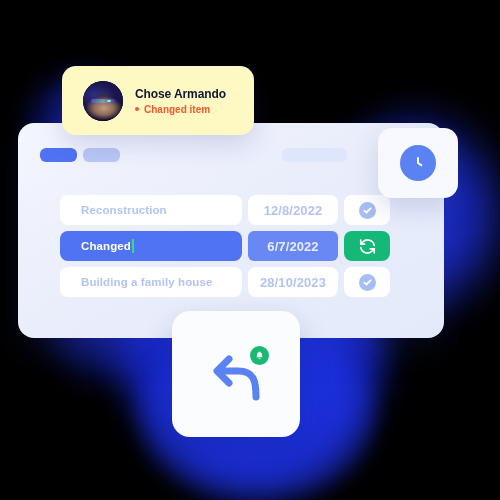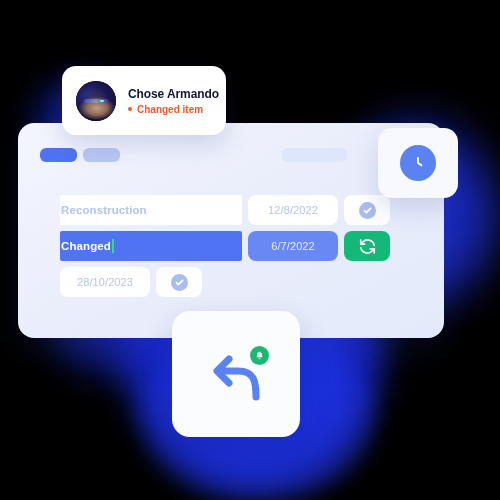--- a/index.html
+++ b/index.html
@@ -142,37 +142,37 @@
   }
   .row {
     display: flex;
     align-items: stretch;
     gap: 6px;
     margin-bottom: 6px;
     height: 30px;
   }
   .cell-name {
     flex: 0 0 182px;
-    border-radius: 2px;
-    display: flex;
-    align-items: center;
-    padding-left: 1px;
+    border-radius: 8px;
+    display: flex;
+    align-items: center;
+    padding-left: 21px;
     box-sizing: border-box;
     font-size: 11.5px;
     font-weight: bold;
     letter-spacing: 0.1px;
   }
   .cell-date {
     flex: 0 0 90px;
     border-radius: 8px;
     display: flex;
     align-items: center;
     justify-content: center;
-    font-size: 11px;
-    font-weight: normal;
+    font-size: 13px;
+    font-weight: bold;
     letter-spacing: 0.1px;
   }
   .cell-status {
     flex: 0 0 46px;
     border-radius: 8px;
     display: flex;
     align-items: center;
     justify-content: center;
   }
 
@@ -186,20 +186,21 @@
   .row.idle .cell-date {
     color: #b3c4f0;
   }
   .row.active .cell-name {
     background: #4f73f2;
     color: #ffffff;
   }
   .row.active .cell-date {
     background: #6a88f4;
     color: #e6ecfd;
+    border-radius: 6px;
   }
   .row.active .cell-status {
     background: #14b877;
   }
 
   .caret {
     display: inline-block;
     width: 2px;
     height: 14px;
     background: #2ee07a;
@@ -216,28 +217,28 @@
     align-items: center;
     justify-content: center;
   }
   .check-badge svg { display: block; }
   .sync-icon svg { display: block; }
 
   
   #notification-card {
     left: 62px;
     top: 66px;
-    width: 164px;
+    width: 192px;
     height: 69px;
     border-radius: 14px;
-    background: #ffffff;
+    background: #fef9c3;
     box-shadow: 0 10px 26px rgba(40,55,140,0.17);
     display: flex;
     align-items: center;
-    padding-left: 14px;
+    padding-left: 21px;
     box-sizing: border-box;
   }
   .avatar {
     width: 40px;
     height: 40px;
     border-radius: 50%;
     flex: 0 0 40px;
     overflow: hidden;
     position: relative;
     background: #0d0a2a;
@@ -405,20 +406,23 @@
               <path d="M20.5 10.5a8.5 8.5 0 0 0-14.4-4.2L3.5 8.8"></path>
               <polyline points="3.5,3.9 3.5,8.9 8.5,8.9"></polyline>
               <path d="M3.5 13.5a8.5 8.5 0 0 0 14.4 4.2l2.6-2.5"></path>
               <polyline points="20.5,20.1 20.5,15.1 15.5,15.1"></polyline>
             </svg>
           </span>
         </div>
       </div>
 
       <div class="row idle">
+        <div class="cell-name">
+          <span>Building a family house</span>
+        </div>
         <div class="cell-date">
           <span>28/10/2023</span>
         </div>
         <div class="cell-status">
           <span class="check-badge">
             <svg width="11" height="11" viewBox="0 0 11 11">
               <path d="M2.4 5.6 L4.4 7.5 L8.6 3.4" fill="none" stroke="#ffffff" stroke-width="1.8" stroke-linecap="round" stroke-linejoin="round"></path>
             </svg>
           </span>
         </div>

